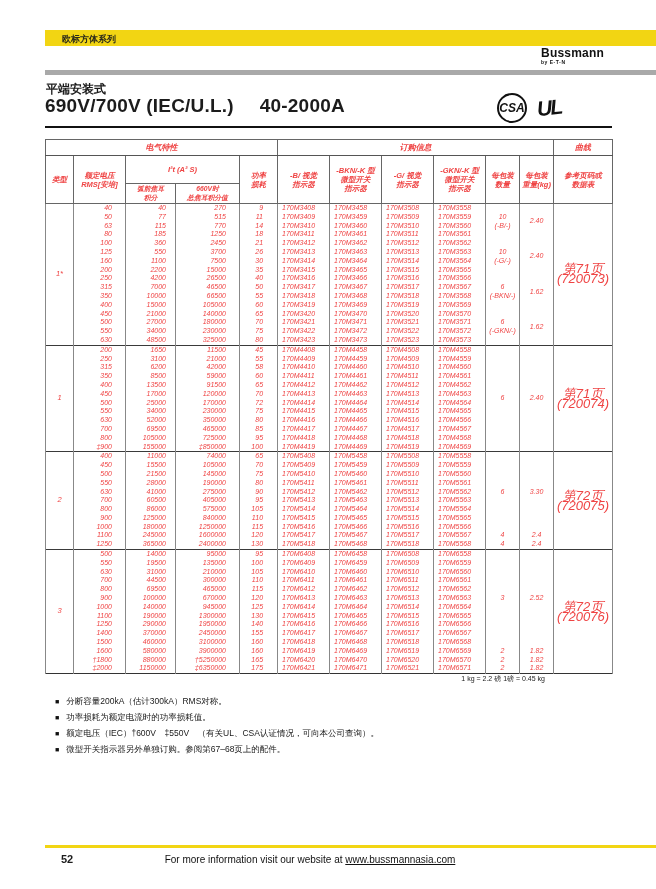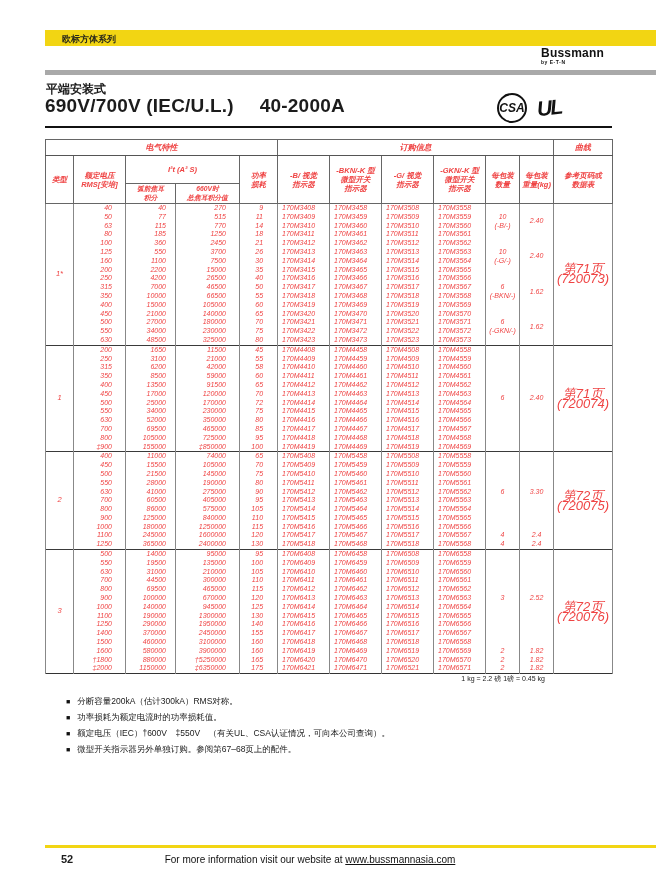--- a/index.html
+++ b/index.html
@@ -43,21 +43,21 @@
   .c-pre     { text-align:right; padding-right:9px; }
   .c-total   { text-align:right; padding-right:13px; }
   .c-power   { text-align:right; padding-right:14px; }
   .c-pn      { text-align:left; padding-left:4px; }
   .type-cell { text-align:center; font-size:7.5px; }
   .pkg       { text-align:center; }
   .ref-cell  { text-align:center; font-size:13px; line-height:10px; }
 
   .kg-note { position:absolute; top:674px; left:45px; width:500px; text-align:right; font-size:7px; color:#222; }
 
-  .notes { position:absolute; top:696px; left:66px; width:560px; }
+  .notes { position:absolute; top:696px; left:55px; width:560px; }
   .note-row { display:flex; align-items:flex-start; margin-bottom:5px; }
   .bullet { font-size:7px; line-height:11px; margin-right:7px; color:#111; }
   .note-text { font-size:8.5px; line-height:11px; color:#1a1a1a; }
 
   
   .footer-rule { position:absolute; top:845px; left:45px; right:0; height:3px; background:#f2d513; }
   .page-number { position:absolute; top:853px; left:46px; font-size:11px; font-weight:bold;padding-left:15px; }
   .footer-text { position:absolute; top:854px; left:0; width:620px; text-align:center; font-size:10px; color:#111; }
   .footer-link { text-decoration:underline; color:#111; }
 </style>

